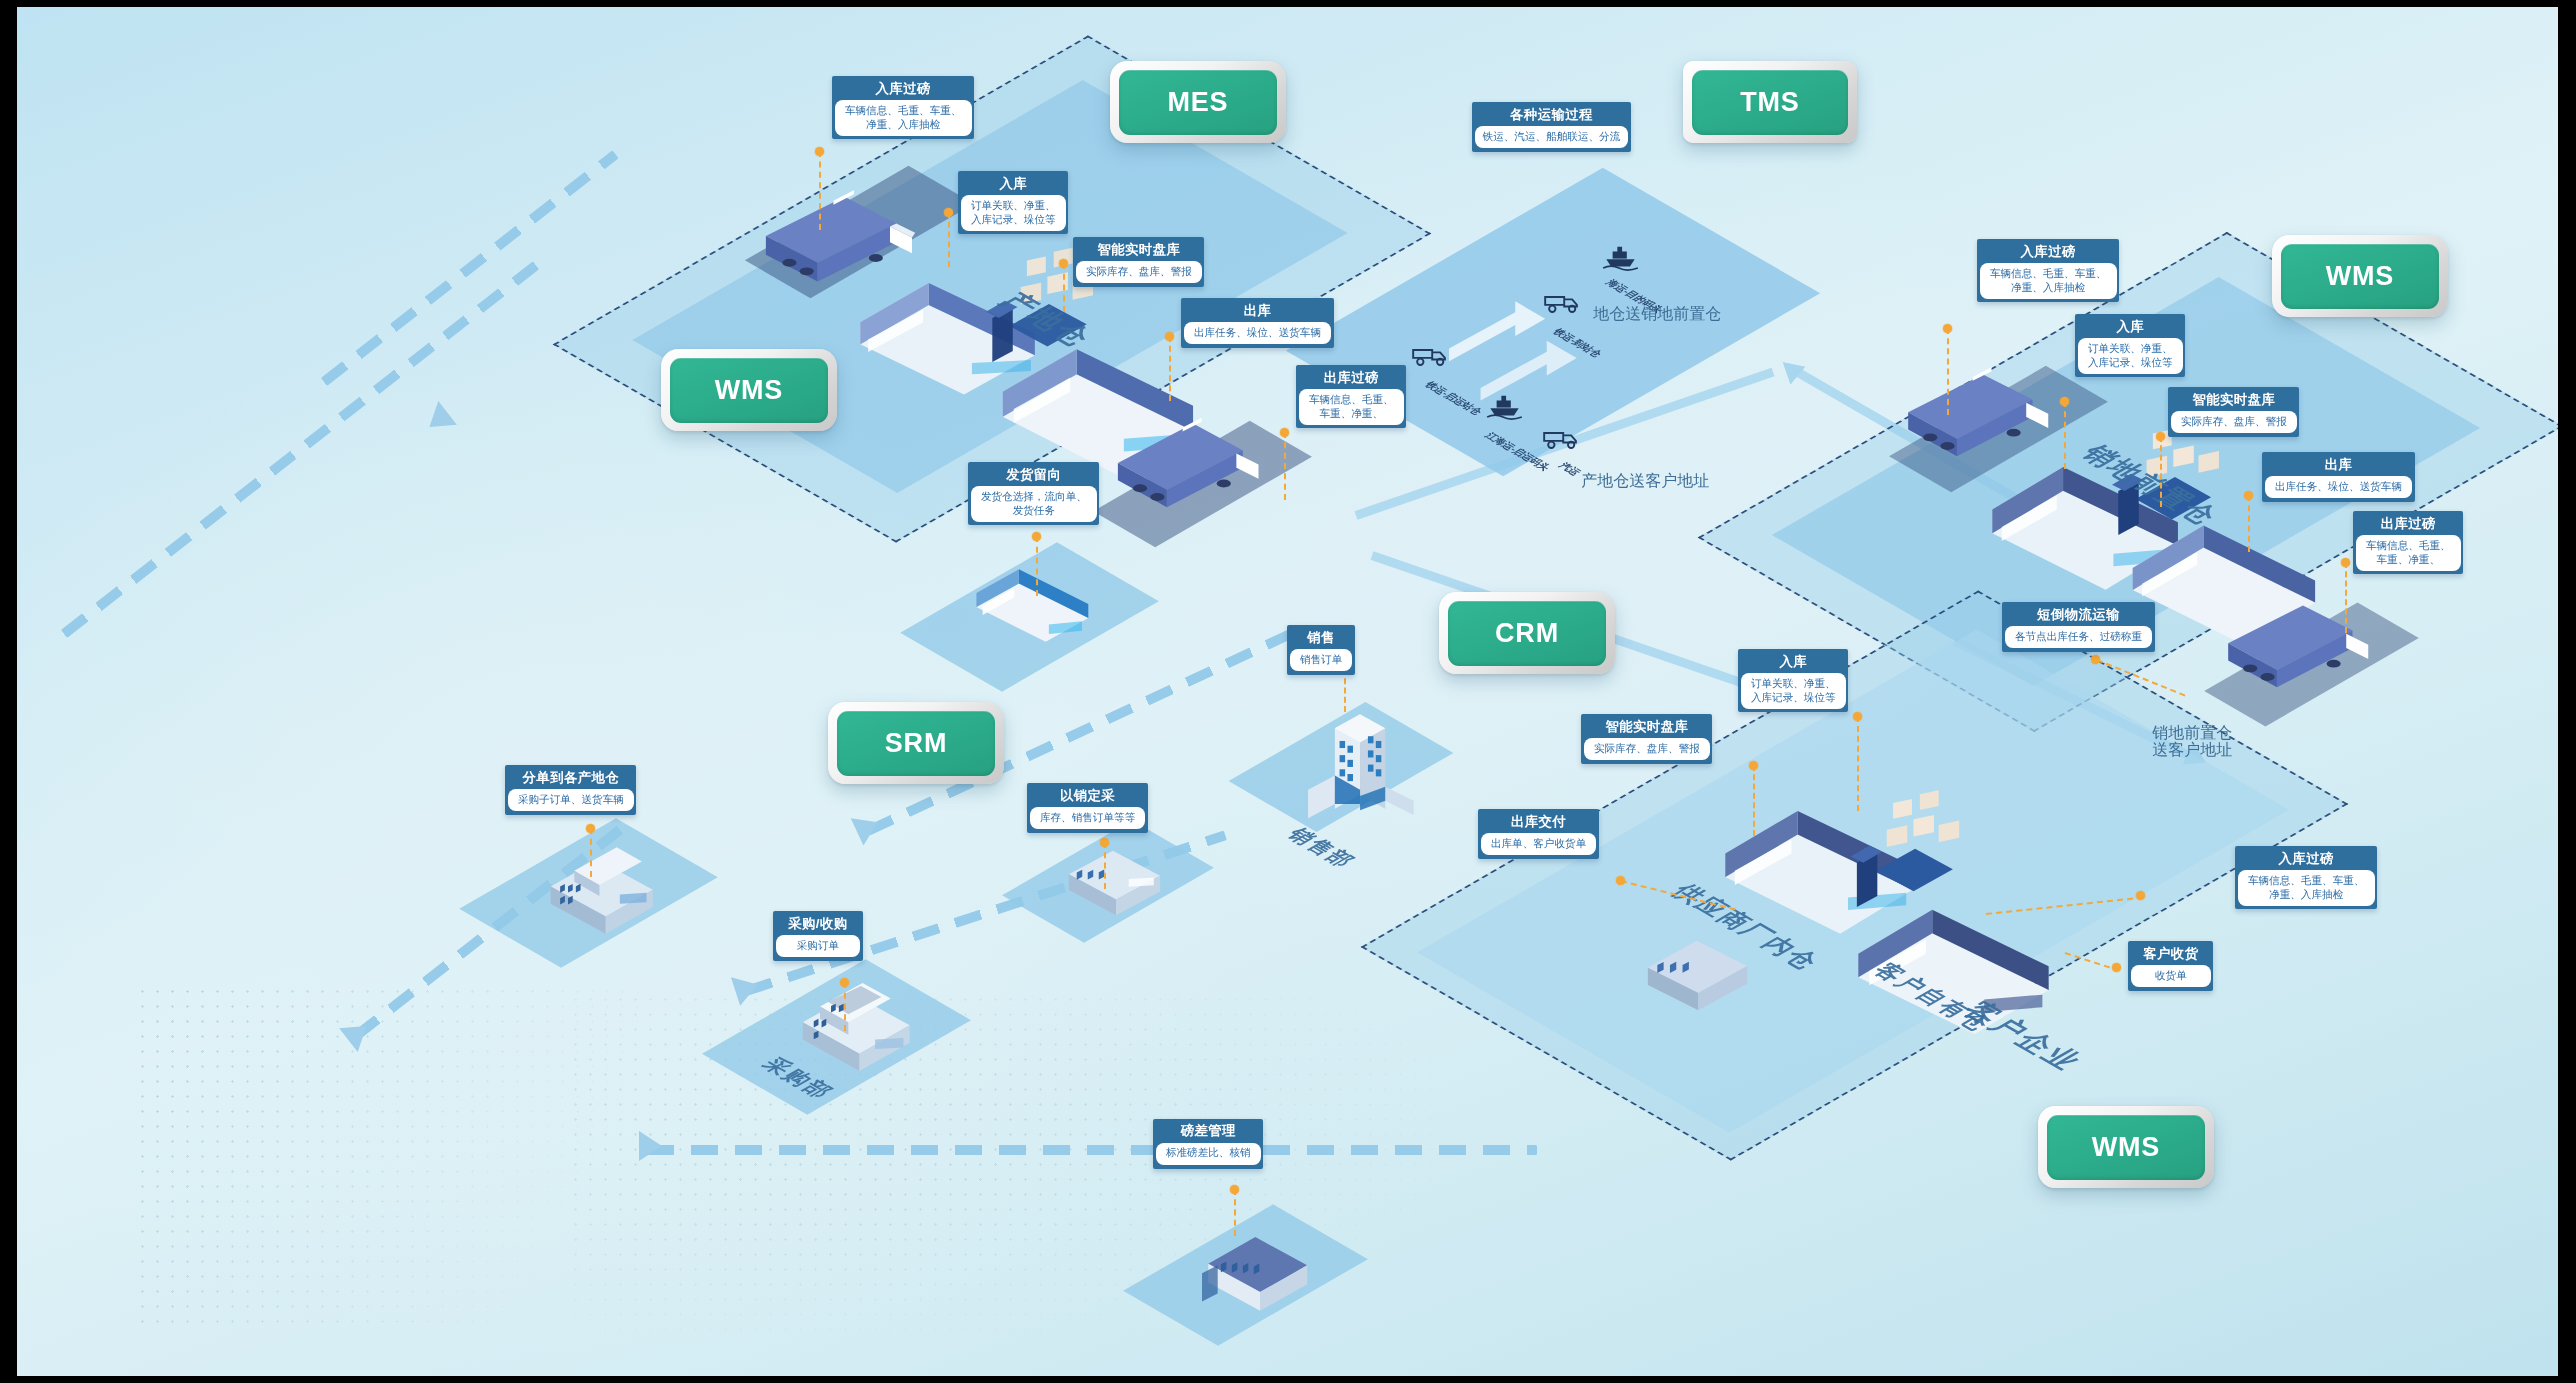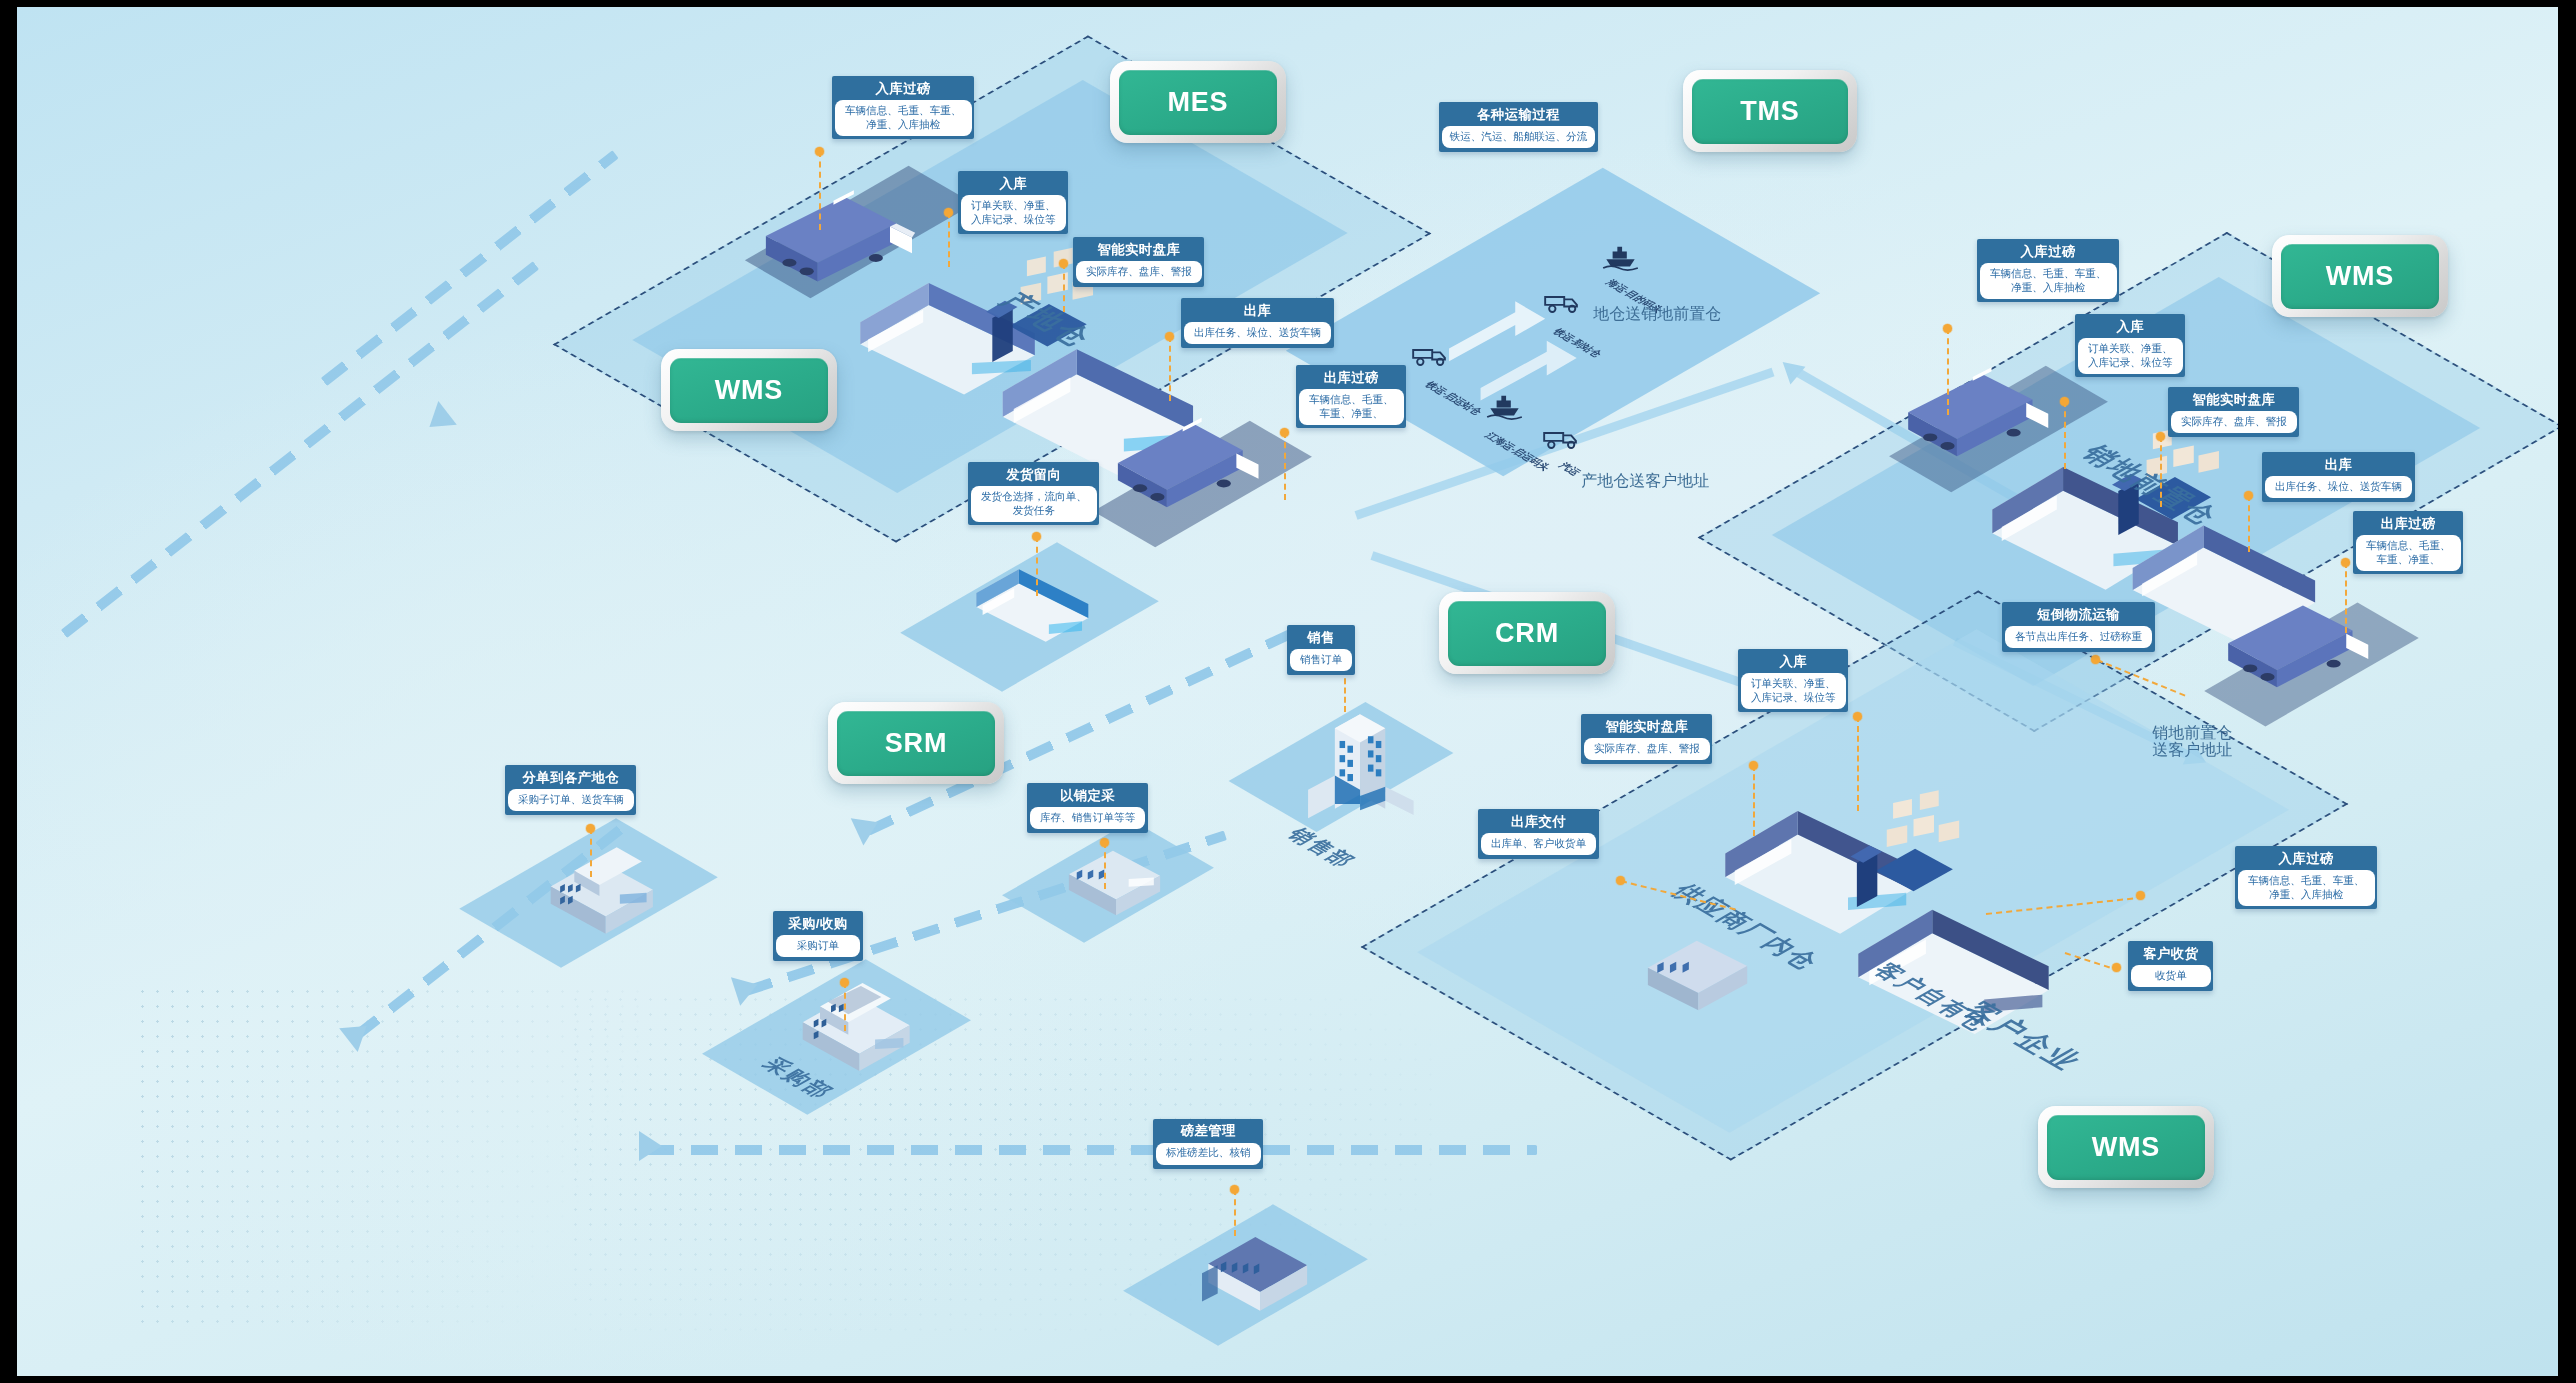--- a/index.html
+++ b/index.html
@@ -661,21 +661,21 @@
     <div class="c-body">车辆信息、毛重、
 车重、净重、</div>
   </div>
 
   <div class="callout" style="left:951px;top:455px;">
     <div class="c-title">发货留向</div>
     <div class="c-body">发货仓选择，流向单、
 发货任务</div>
   </div>
 
-  <div class="callout wide" style="left:1422px;top:95px;">
+  <div class="callout wide" style="left:1455px;top:95px;">
     <div class="c-title">各种运输过程</div>
     <div class="c-body">铁运、汽运、船舶联运、分流</div>
   </div>
 
   <div class="callout" style="left:1960px;top:232px;">
     <div class="c-title">入库过磅</div>
     <div class="c-body">车辆信息、毛重、车重、
 净重、入库抽检</div>
   </div>
 
@@ -755,21 +755,21 @@
 
   <div class="callout" style="left:1136px;top:1112px;font-family:Liberation Mono, monospace;">
     <div class="c-title">磅差管理</div>
     <div class="c-body">标准磅差比、核销</div>
   </div>
 
   <div class="badge" style="left:1093px;top:54px;">
     <div class="inner" style="width:158px;height:65px;">MES</div>
   </div>
 
-  <div class="badge" style="left:1666px;top:63px;">
+  <div class="badge" style="left:1666px;top:54px;border-radius:10px;">
     <div class="inner" style="width:156px;height:65px;">TMS</div>
   </div>
 
   <div class="badge" style="left:2255px;top:228px;">
     <div class="inner" style="width:158px;height:65px;">WMS</div>
   </div>
 
   <div class="badge" style="left:644px;top:342px;">
     <div class="inner" style="width:158px;height:65px;">WMS</div>
   </div>

